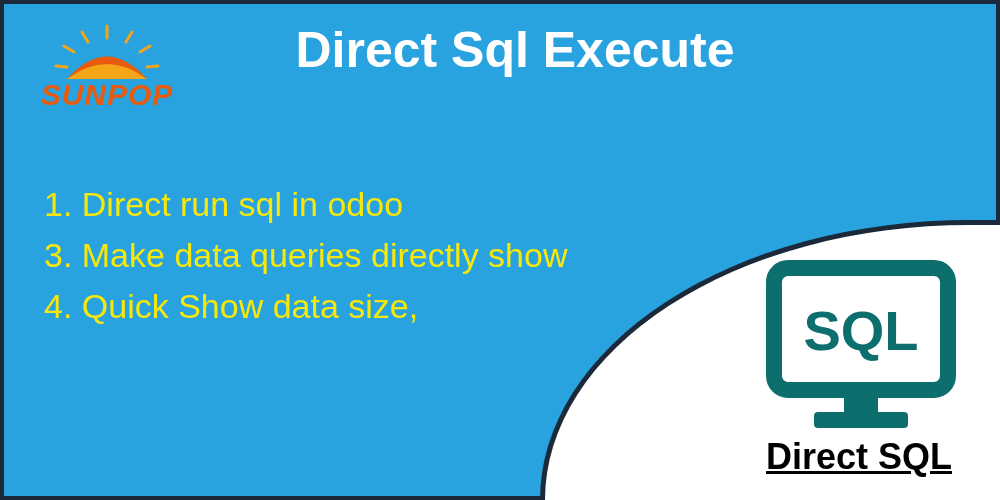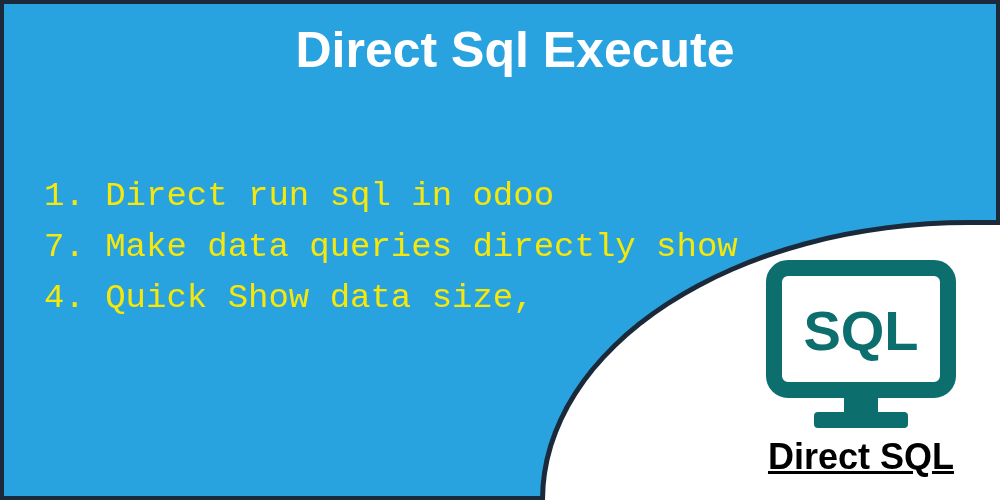--- a/index.html
+++ b/index.html
@@ -34,67 +34,81 @@
     left: 15px;
     width: 100%;
     text-align: center;
     color: #ffffff;
     font-size: 50px;
     font-weight: 700;
     line-height: 1.15;
   }
   .features {
     position: absolute;
-    top: 167px;
+    top: 175px;
     left: 40px;
     color: #f7e80a;
     font-size: 34px;
     line-height: 1.5;
     font-weight: 400;
-    font-family: Liberation Mono, monospace;
   }
   .corner {
     position: absolute;
     right: -4px;
     bottom: -4px;
     width: 460px;
     height: 280px;
     background: #ffffff;
     border-top-left-radius: 460px 300px;
     border: 5px solid #1a2a3a;
     border-right: none;
     border-bottom: none;
   }
   .sql-block {
     position: absolute;
     right: 40px;
     bottom: 18px;
-    text-align: center;
   }
   .sql-block svg { display: block; margin: 0 auto 6px auto; }
   .sql-caption {
     font-size: 36px;
     font-weight: 700;
     color: #000000;
     text-decoration: underline;
   }
 </style>
 </head>
 <body>
 
 <div class="canvas">
 
+  <div class="logo">
+    <svg width="110" height="60" viewBox="0 0 110 60">
+      <path d="M15 55 Q55 10 95 55" fill="#e85b0e"></path>
+      <path d="M15 55 Q55 25 95 55" fill="#f5a518"></path>
+      <g stroke="#f5a518" stroke-width="3" stroke-linecap="round">
+        <line x1="55" y1="2" x2="55" y2="14"></line>
+        <line x1="30" y1="8" x2="36" y2="18"></line>
+        <line x1="80" y1="8" x2="74" y2="18"></line>
+        <line x1="12" y1="22" x2="22" y2="28"></line>
+        <line x1="98" y1="22" x2="88" y2="28"></line>
+        <line x1="4" y1="42" x2="15" y2="43"></line>
+        <line x1="106" y1="42" x2="95" y2="43"></line>
+      </g>
+    </svg>
+    <div class="logo-text">SUNPOP</div>
+  </div>
 
   <div class="title">
     <div>Direct Sql Execute</div>
   </div>
 
   <div class="features">
     <div>1.  Direct run sql in odoo</div>
-    <div>7.  Make data queries directly show</div>
+    <div>3.  Make data queries directly show</div>
     <div>4.  Quick Show data size,</div>
   </div>
 
   <div class="corner"></div>
 
   <div class="sql-block">
     <svg width="190" height="170" viewBox="0 0 190 170">
       <rect x="8" y="8" width="174" height="122" rx="14" ry="14" fill="none" stroke="#0d6e6e" stroke-width="16"></rect>
       <rect x="78" y="134" width="34" height="18" fill="#0d6e6e"></rect>
       <rect x="48" y="152" width="94" height="16" rx="4" fill="#0d6e6e"></rect>

